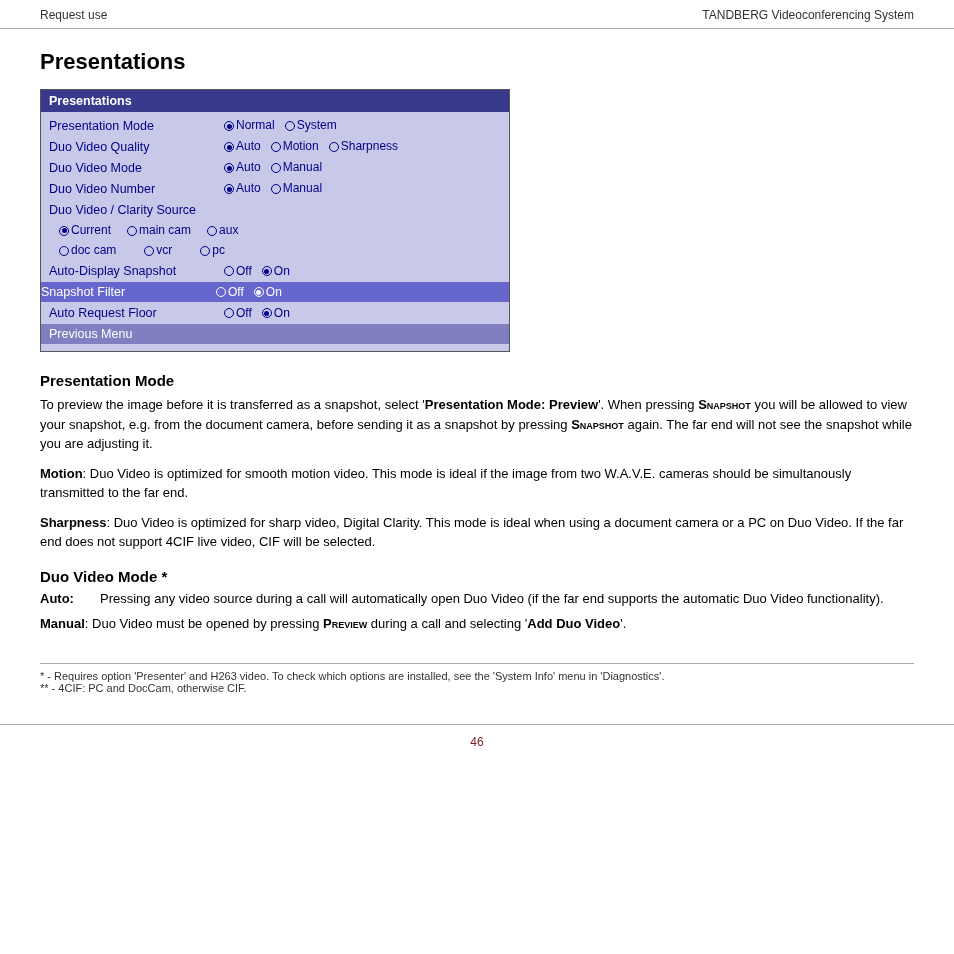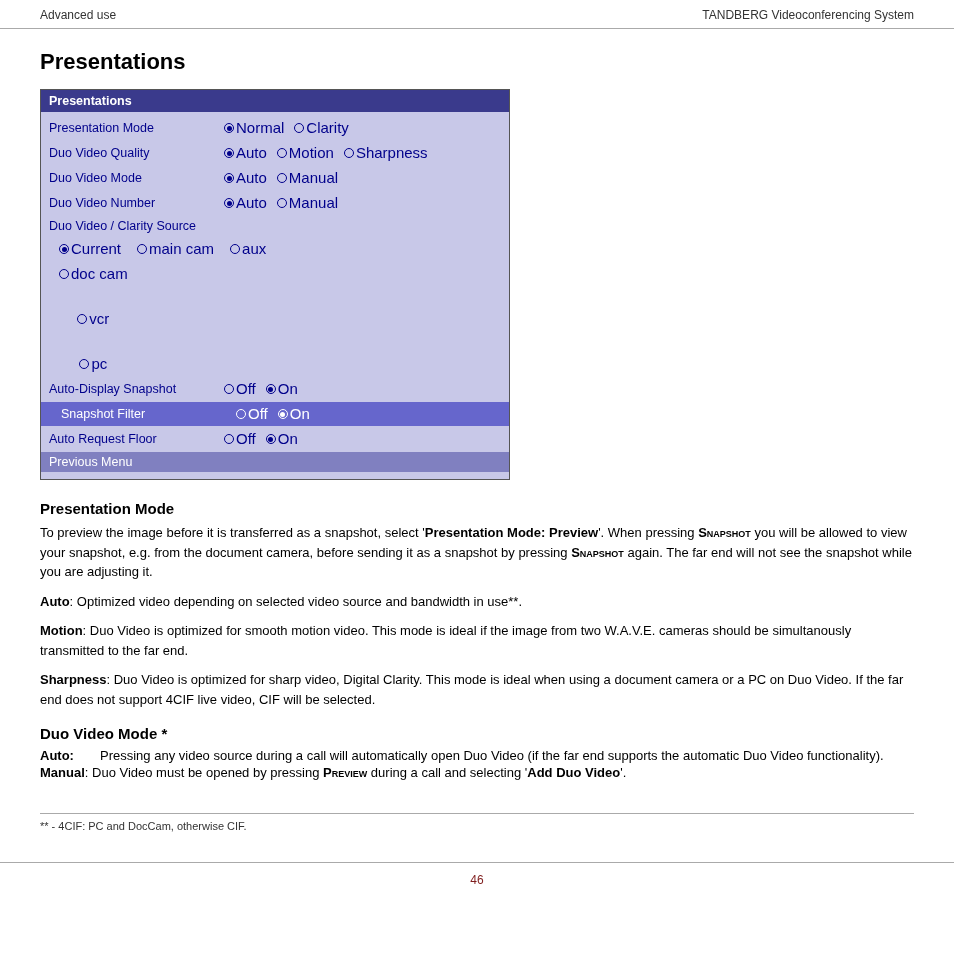--- a/index.html
+++ b/index.html
@@ -71,21 +71,21 @@
       display: flex;
       gap: 10px;
       align-items: center;
     }
 
     .radio-opt {
       display: flex;
       align-items: center;
       gap: 2px;
       color: #00008b;
-      font-size: 15px;
+      font-size: 12px;
     }
 
     .radio-circle {
       width: 10px;
       height: 10px;
       border-radius: 50%;
       border: 1.5px solid #00008b;
       display: inline-flex;
       align-items: center;
       justify-content: center;
@@ -110,21 +110,21 @@
     .snapshot-source-indent {
       padding-left: 10px;
     }
 
     
     .pres-row.highlighted {
       background: #6666cc;
       color: #fff;
       margin-left: -8px;
       margin-right: -8px;
-      padding-left: 20px;
+      padding-left: 0;
       padding-right: 8px;
     }
 
     .pres-row.highlighted .radio-opt,
     .pres-row.highlighted .pres-row-label {
       color: #fff;
     }
 
     .pres-row.highlighted .radio-circle {
       border-color: #fff;
@@ -189,57 +189,58 @@
       font-size: 12px;
       color: #7f1d1d;
       padding: 10px 0 8px 0;
       border-top: 1px solid #aaa;
       margin-top: 10px;
     }
 
     .auto-manual-row {
       display: flex;
       align-items: flex-start;
+      margin-bottom: 8px;
     }
 
     .auto-label-col {
       min-width: 60px;
       font-weight: bold;
     }
 
     .auto-desc-col {
       flex: 1;
     }
   </style>
 </head>
 <body>
 
 <div class="header-bar">
-  <span>Advanced use</span>
+  <span>Request use</span>
   <span>TANDBERG Videoconferencing System</span>
 </div>
 
 <div class="page-content">
 
   <h1 class="page-title">Presentations</h1>
 
   <div class="pres-table">
     <div class="pres-table-header">Presentations</div>
     <div class="pres-table-body">
 
       <div class="pres-row">
         <span class="pres-row-label">Presentation Mode</span>
         <div class="pres-row-options">
           <div class="radio-opt">
             <span class="radio-circle selected-inner"></span>
             <span>Normal</span>
           </div>
           <div class="radio-opt">
             <span class="radio-circle"></span>
-            <span>Clarity</span>
+            <span>System</span>
           </div>
         </div>
       </div>
 
       <div class="pres-row">
         <span class="pres-row-label">Duo Video Quality</span>
         <div class="pres-row-options">
           <div class="radio-opt">
             <span class="radio-circle selected-inner"></span>
             <span>Auto</span>
@@ -298,21 +299,21 @@
             <span>main cam</span>
           </div>
           <div class="radio-opt">
             <span class="radio-circle"></span>
             <span>aux</span>
           </div>
         </div>
       </div>
 
       <div class="pres-row snapshot-source-indent">
-        <div class="pres-row-options" style="gap:21px;flex-direction:column;">
+        <div class="pres-row-options" style="gap:28px;">
           <div class="radio-opt">
             <span class="radio-circle"></span>
             <span>doc cam</span>
           </div>
           <div class="radio-opt">
             <span class="radio-circle"></span>
             <span>vcr</span>
           </div>
           <div class="radio-opt">
             <span class="radio-circle"></span>
@@ -371,43 +372,41 @@
   </div>
 
   <div class="section">
     <h2 class="section-heading">Presentation Mode</h2>
     <p class="section-para">
       To preview the image before it is transferred as a snapshot, select '<strong>Presentation Mode: Preview</strong>'. When pressing <strong class="small-caps">Snapshot</strong> you will be allowed to view your snapshot, e.g. from the document camera, before sending it as a snapshot by pressing <strong class="small-caps">Snapshot</strong> again. The far end will not see the snapshot while you are adjusting it.
     </p>
   </div>
 
   <div class="section">
-    <p class="section-para">
-      <strong>Auto</strong>: Optimized video depending on selected video source and bandwidth in use**.
-    </p>
     <p class="section-para">
       <strong>Motion</strong>: Duo Video is optimized for smooth motion video. This mode is ideal if the image from two W.A.V.E. cameras should be simultanously transmitted to the far end.
     </p>
     <p class="section-para">
       <strong>Sharpness</strong>: Duo Video is optimized for sharp video, Digital Clarity. This mode is ideal when using a document camera or a PC on Duo Video. If the far end does not support 4CIF live video, CIF will be selected.
     </p>
   </div>
 
   <div class="section">
     <h2 class="section-heading">Duo Video Mode *</h2>
     <div class="auto-manual-row">
       <span class="auto-label-col"><strong>Auto</strong>:</span>
       <span class="auto-desc-col">Pressing any video source during a call will automatically open Duo Video (if the far end supports the automatic Duo Video functionality).</span>
     </div>
     <p class="section-para">
       <strong>Manual</strong>: Duo Video must be opened by pressing <strong class="small-caps">Preview</strong> during a call and selecting '<strong>Add Duo Video</strong>'.
     </p>
   </div>
 
   <div class="footnote-section">
+    <div>* - Requires option 'Presenter' and H263 video. To check which options are installed, see the 'System Info' menu in 'Diagnostics'.</div>
     <div>** - 4CIF: PC and DocCam, otherwise CIF.</div>
   </div>
 
 </div>
 
 <div class="page-footer">
   <span>46</span>
 </div>
 
 </body></html>

